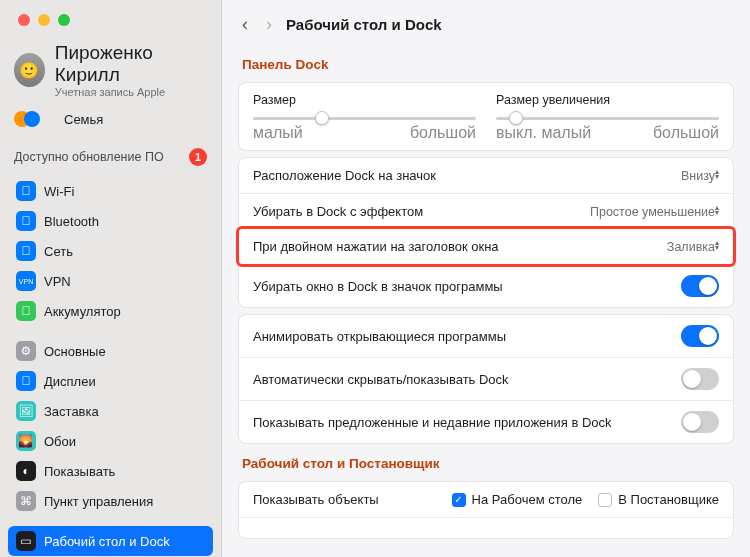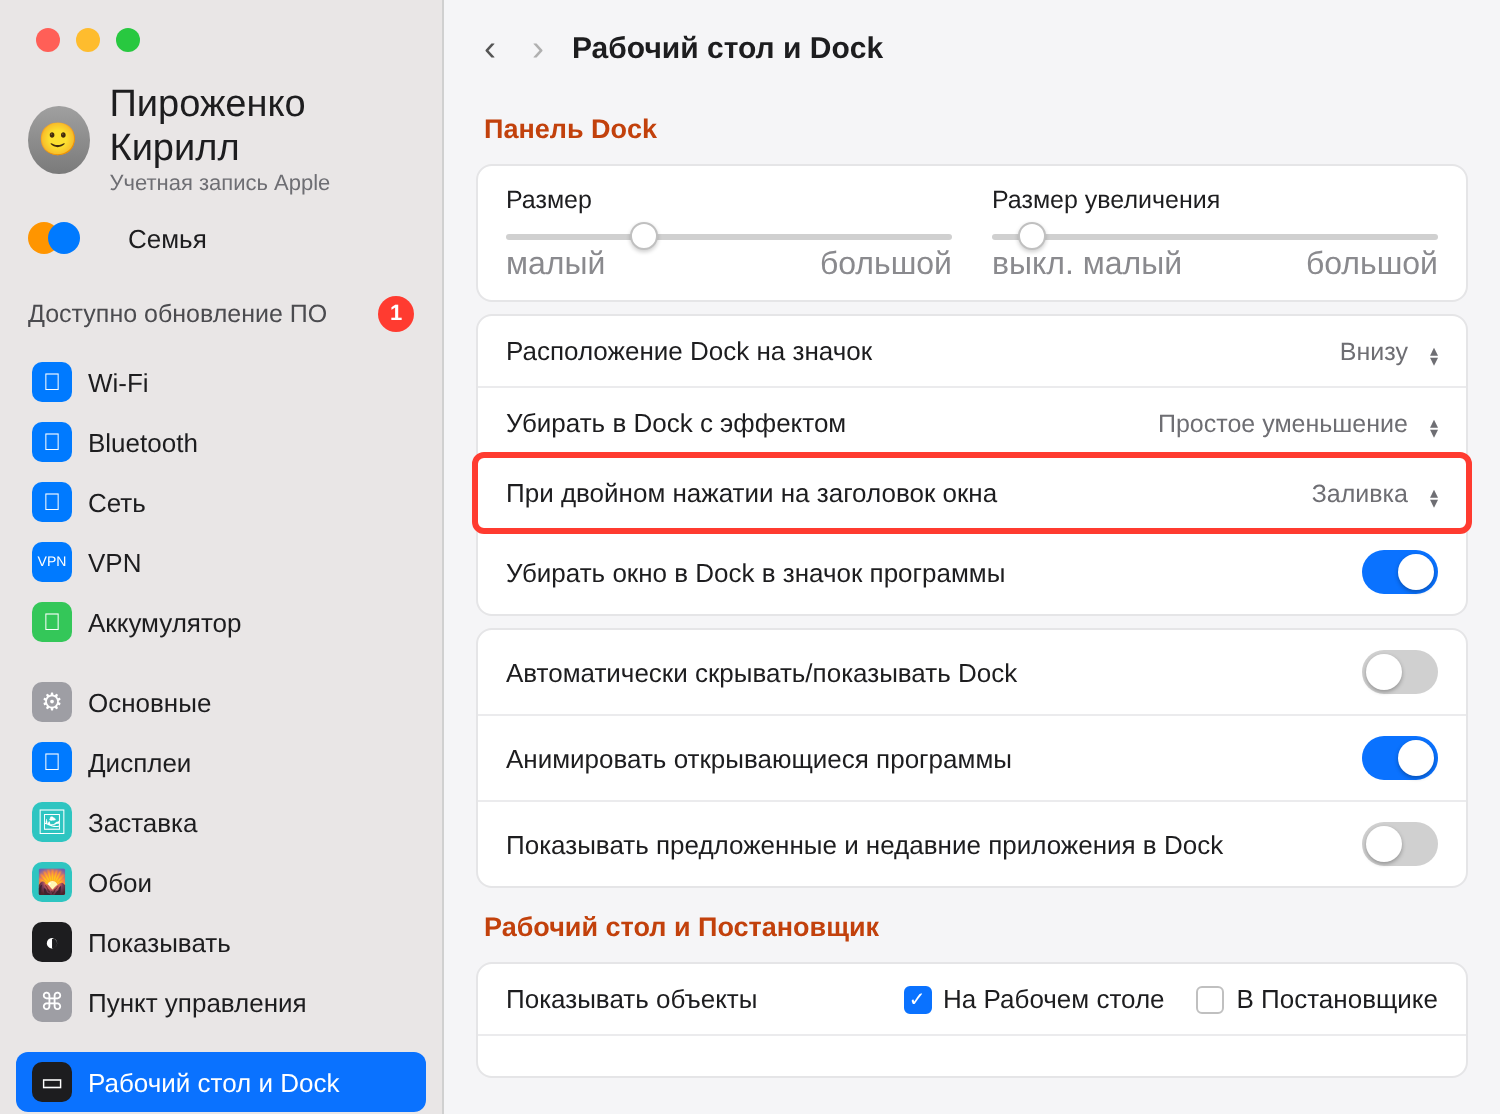--- a/index.html
+++ b/index.html
@@ -34,21 +34,21 @@
 .card{margin:6px 16px;background:#fff;border-radius:8px;border:1px solid #e5e5e7}
 .sliders{display:flex;padding:10px 14px 8px;gap:20px}
 .scol{flex:1}
 .scol .lbl{font-size:12.5px;margin-bottom:6px}
 .track{height:3px;background:#d0d0d0;border-radius:2px;position:relative;margin:10px 0 4px}
 .thumb{position:absolute;top:-6px;width:14px;height:14px;border-radius:50%;background:#fff;border:1px solid #c0c0c0;box-shadow:0 1px 2px rgba(0,0,0,.2)}
 .ticks{display:flex;justify-content:space-between;font-size:16px;color:#8a8a8e}
 .row{display:flex;align-items:center;justify-content:space-between;padding:10px 14px;border-top:1px solid #ebebed;font-size:13px}
 .row:first-child{border-top:none}
 .row.hl{border:3px solid #ff3b30;border-radius:6px;margin:-3px;position:relative;z-index:1;background:#fff}
-.sel-val{display:flex;align-items:flex-end;gap:11px;color:#6e6e73;font-size:12.5px}
+.sel-val{display:flex;align-items:flex-start;gap:0;color:#6e6e73;font-size:12.5px}
 .chev{display:inline-flex;flex-direction:column;line-height:5px;font-size:8px;color:#6e6e73}
 .toggle{width:38px;height:22px;border-radius:11px;position:relative;cursor:pointer}
 .toggle.on{background:#0a72ff}.toggle.off{background:#d0d0d0}
 .toggle .knob{position:absolute;width:18px;height:18px;border-radius:50%;background:#fff;top:2px;box-shadow:0 1px 2px rgba(0,0,0,.3)}
 .toggle.on .knob{right:2px}.toggle.off .knob{left:2px}
 .chkrow{display:flex;align-items:center;gap:6px}
 .chk{width:14px;height:14px;border-radius:3px;border:1px solid #c0c0c0;display:inline-flex;align-items:center;justify-content:center;font-size:10px}
 .chk.on{background:#0a72ff;border-color:#0a72ff;color:#fff}
 .list::-webkit-scrollbar,.main::-webkit-scrollbar{width:0}
 </style>
@@ -192,28 +192,28 @@
       </div>
       <div class="row">
         <span>Убирать окно в Dock в значок программы</span>
         <div class="toggle on">
           <div class="knob"></div>
         </div>
       </div>
     </div>
   <div class="card" id="card-rows2">
       <div class="row">
+        <span>Анимировать открывающиеся программы</span>
+        <div class="toggle on">
+          <div class="knob"></div>
+        </div>
+      </div>
+      <div class="row">
         <span>Автоматически скрывать/показывать Dock</span>
         <div class="toggle off">
-          <div class="knob"></div>
-        </div>
-      </div>
-      <div class="row">
-        <span>Анимировать открывающиеся программы</span>
-        <div class="toggle on">
           <div class="knob"></div>
         </div>
       </div>
       <div class="row">
         <span>Показывать предложенные и недавние приложения в Dock</span>
         <div class="toggle off">
           <div class="knob"></div>
         </div>
       </div>
     </div>

